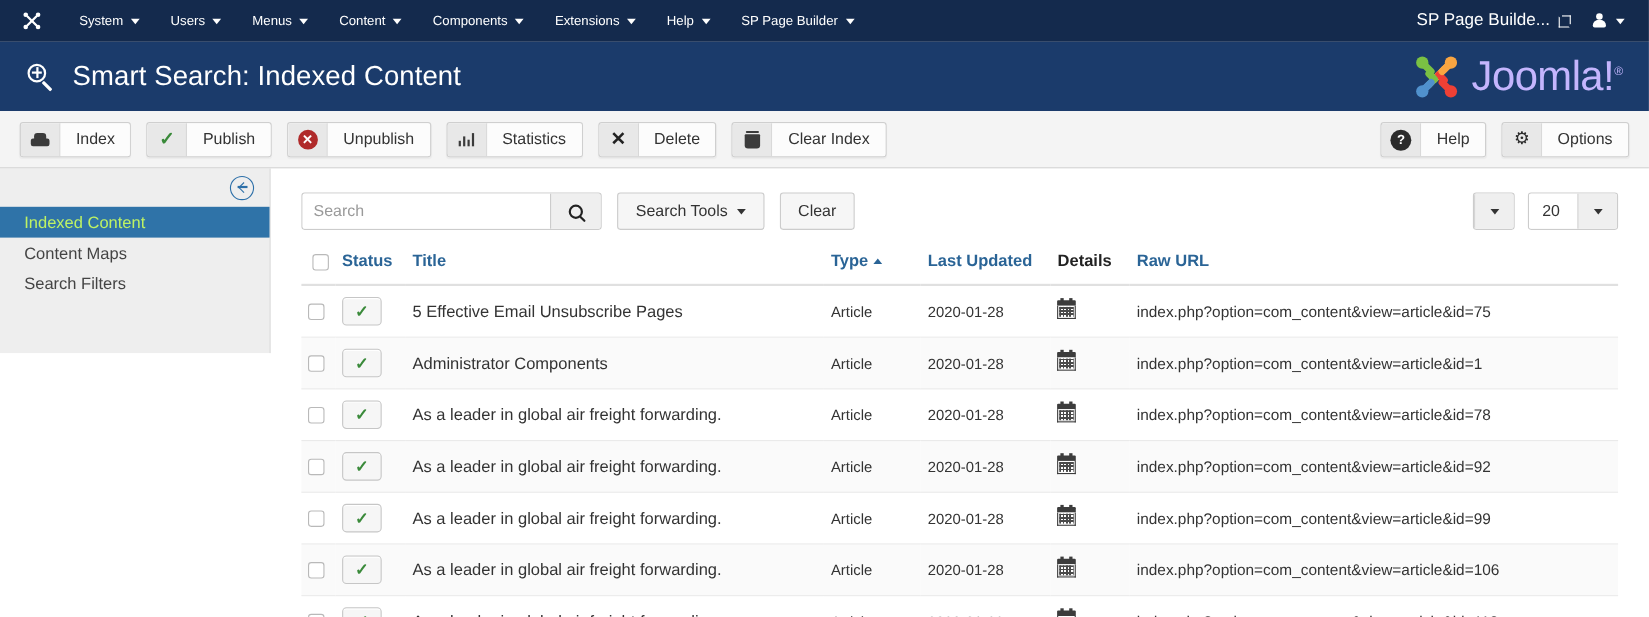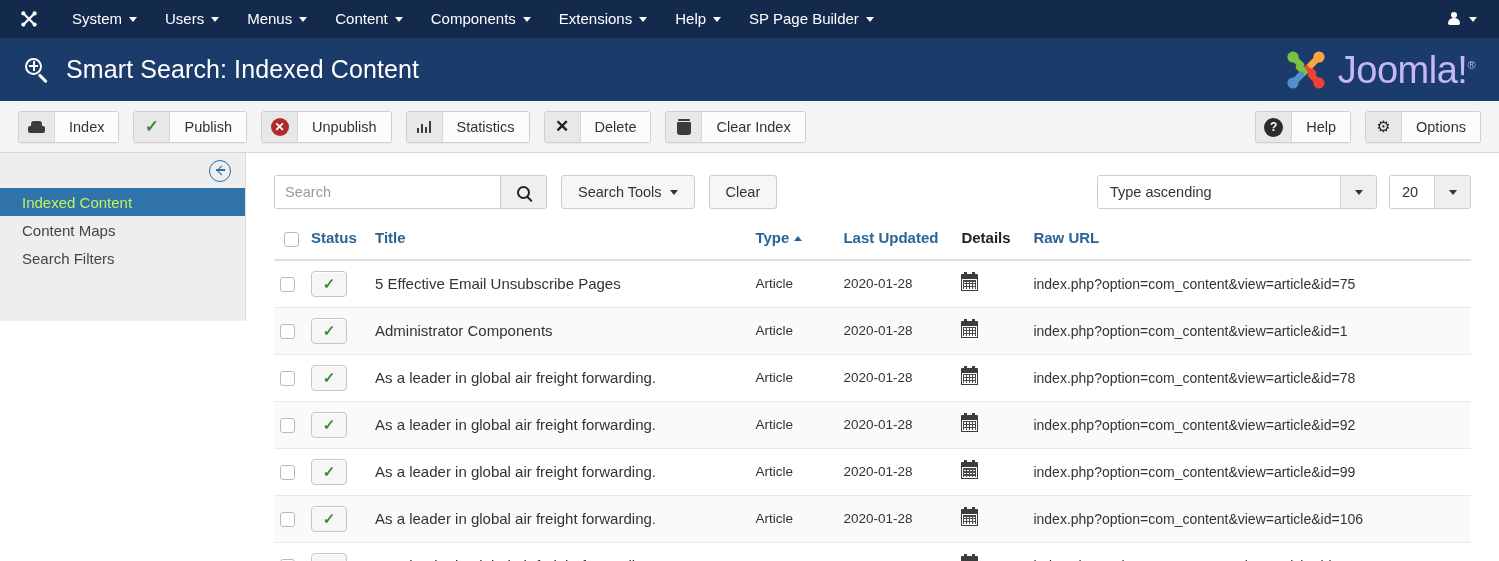--- a/index.html
+++ b/index.html
@@ -23,21 +23,21 @@
   }
   .joomla-mark {
     width: 22px; height: 22px;
     margin-right: 18px;
     flex: 0 0 auto;
     display: flex; align-items: center; justify-content: center;
   }
   .nav-items { display: flex; align-items: center; }
   .nav-item {
     color: #ffffff;
-    font-size: 15px;
+    font-size: 12px;
     padding: 0 14px;
     height: 38px;
     line-height: 38px;
     white-space: nowrap;
     cursor: pointer;
     display: flex; align-items: center;
   }
   .caret {
     display: inline-block;
     width: 0; height: 0;
@@ -516,20 +516,24 @@
       <span>Help</span>
       <span class="caret"></span>
     </div>
     <div class="nav-item">
       <span>SP Page Builder</span>
       <span class="caret"></span>
     </div>
   </div>
 
   <div class="nav-right">
+    <div class="nav-item">
+      <span>SP Page Builde...</span>
+      <span class="ext-icon"></span>
+    </div>
     <div class="nav-item">
       <span class="user-icon"></span>
       <span class="caret"></span>
     </div>
   </div>
 </div>
 
 <div class="page-header">
   <div class="search-plus-icon">
     <span class="circ"></span>
@@ -651,21 +655,20 @@
       <div class="pill-btn">
         <span>Search Tools</span>
         <span class="caret-dark"></span>
       </div>
       <div class="pill-btn">
         <span>Clear</span>
       </div>
 
       <div class="filter-right">
         <div class="select-combo">
-          <div class="val wide">Type ascending</div>
           <div class="arrow">
             <span class="caret-dark" style="margin-left:0"></span>
           </div>
         </div>
         <div class="select-combo">
           <div class="val narrow">20</div>
           <div class="arrow">
             <span class="caret-dark" style="margin-left:0"></span>
           </div>
         </div>

